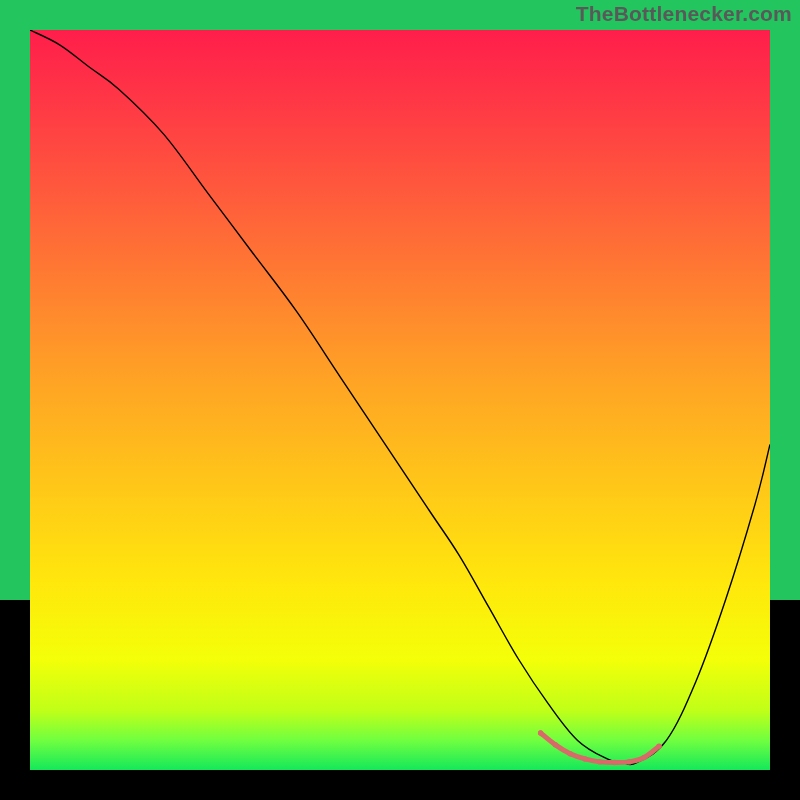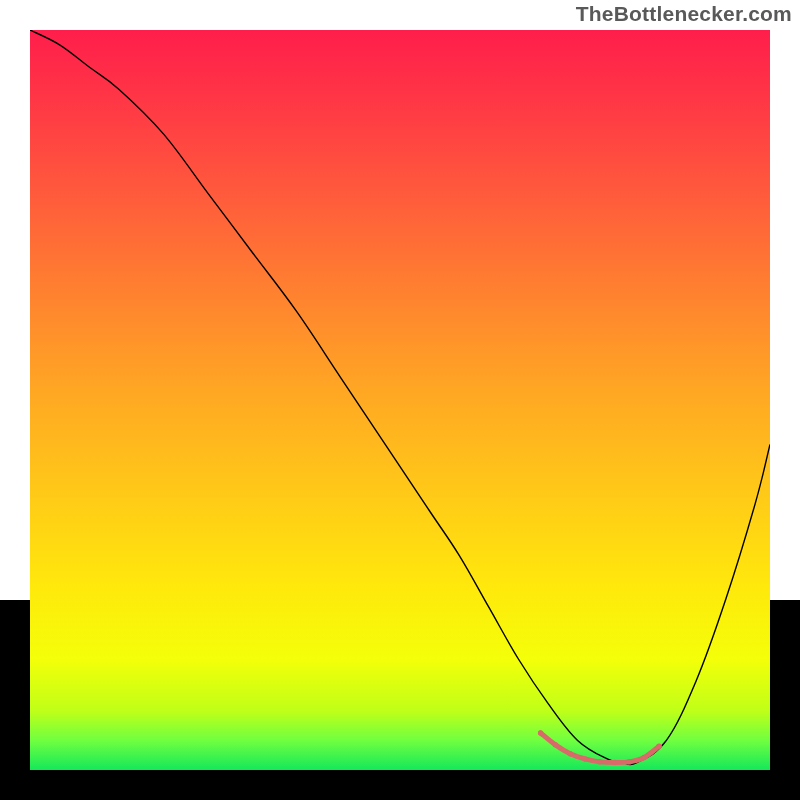--- a/index.html
+++ b/index.html
@@ -8,21 +8,21 @@
     width: 800px;
     height: 800px;
     background: #000;
     overflow: hidden;
     font-family: Arial, Helvetica, sans-serif;
   }
   .root {
     position: relative;
     width: 800px;
     height: 600px;
-    background: #ffffff;
+    background: #22c55e;
   }
   .watermark {
     position: absolute;
     top: 2px;
     right: 8px;
     color: #595959;
     font-size: 21px;
     font-weight: 600;
     letter-spacing: 0.2px;
     z-index: 5;

